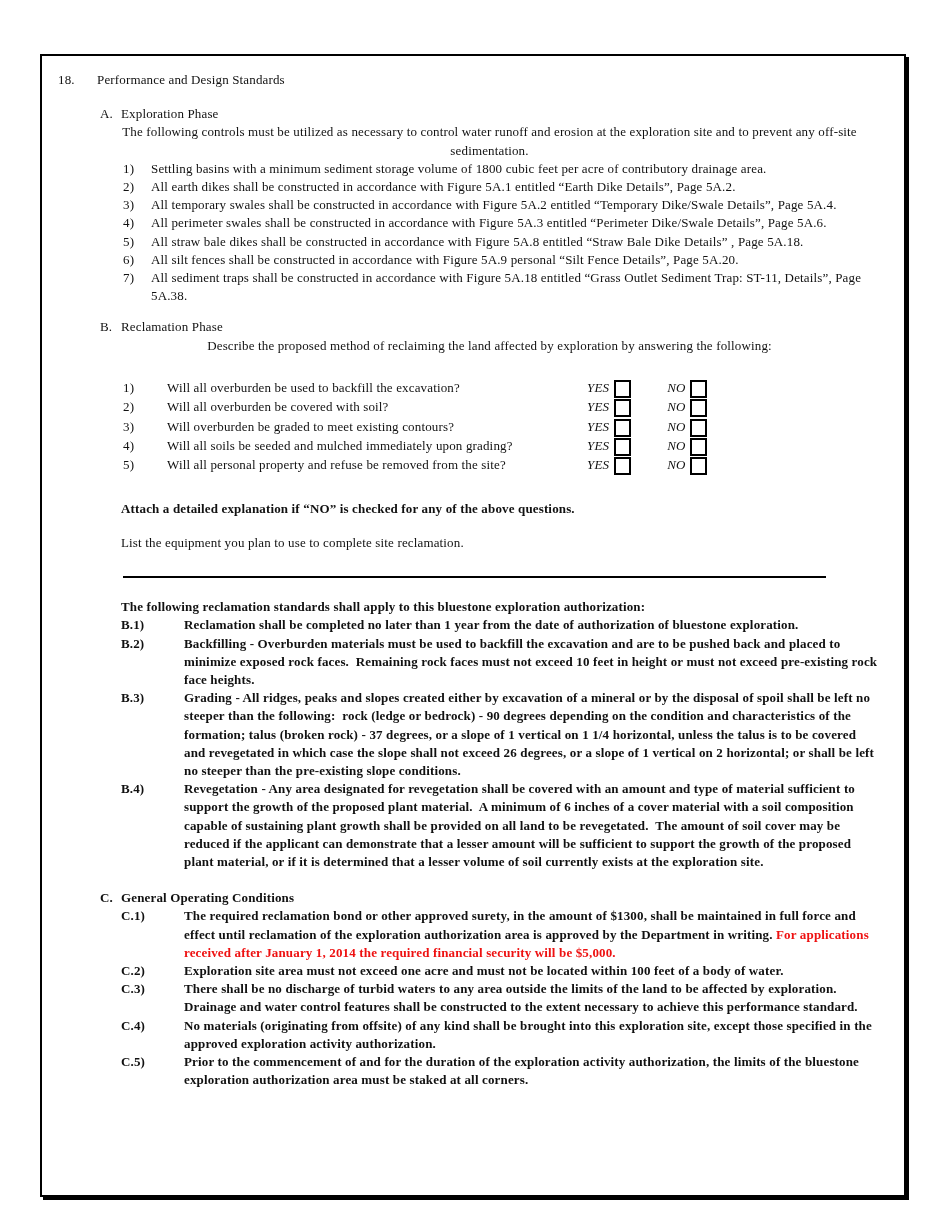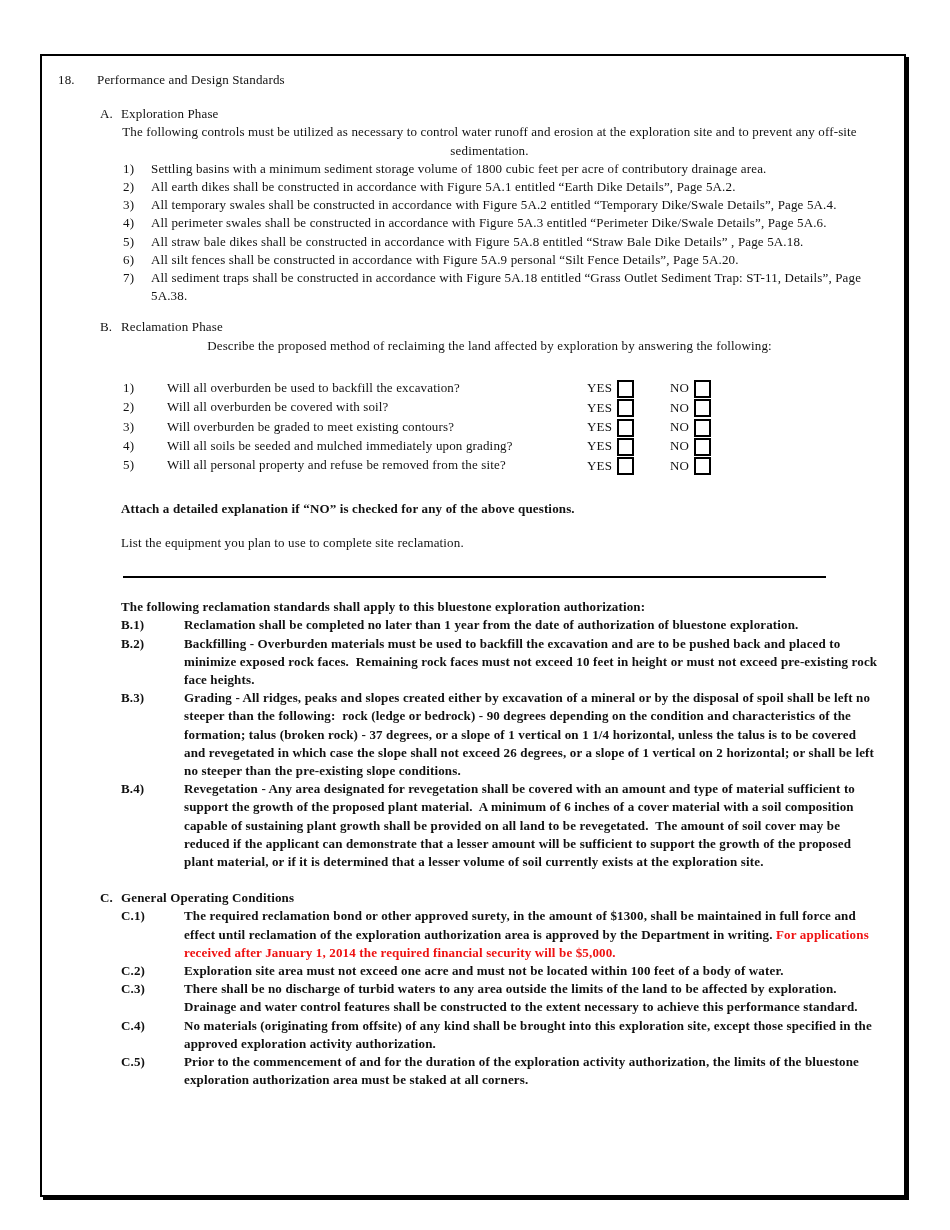--- a/index.html
+++ b/index.html
@@ -41,21 +41,21 @@
   .sec-c-head { margin-top: 18px; font-weight: bold; }
   .para { margin-left: 63px; max-width: 737px; text-align: center; }
   .hang { display: flex; }
   .a-item { margin-left: 65px; }
   .a-item .num { width: 28px; flex: none; }
   .a-item .txt { max-width: 712px; }
   .q-block { margin-top: 24px; }
   .q-row { display: flex; align-items: flex-start; height: 19.4px; }
   .q-num { width: 44px; flex: none; margin-left: 65px; }
   .q-text { width: 420px; flex: none; }
-  .yn { display: flex; align-items: center; }
+  .yn { display: flex; align-items: flex-start; font-style: italic; }
   .yn-label { margin-right: 5px; }
   .checkbox {
     width: 13px; height: 14px;
     border: 2px solid #000000;
     display: inline-block;
     background: #ffffff;
     margin-top: 1px;
   }
   .no-group { margin-left: 36px; }
   .attach-note { margin-top: 24px; margin-left: 63px; font-weight: bold; }

